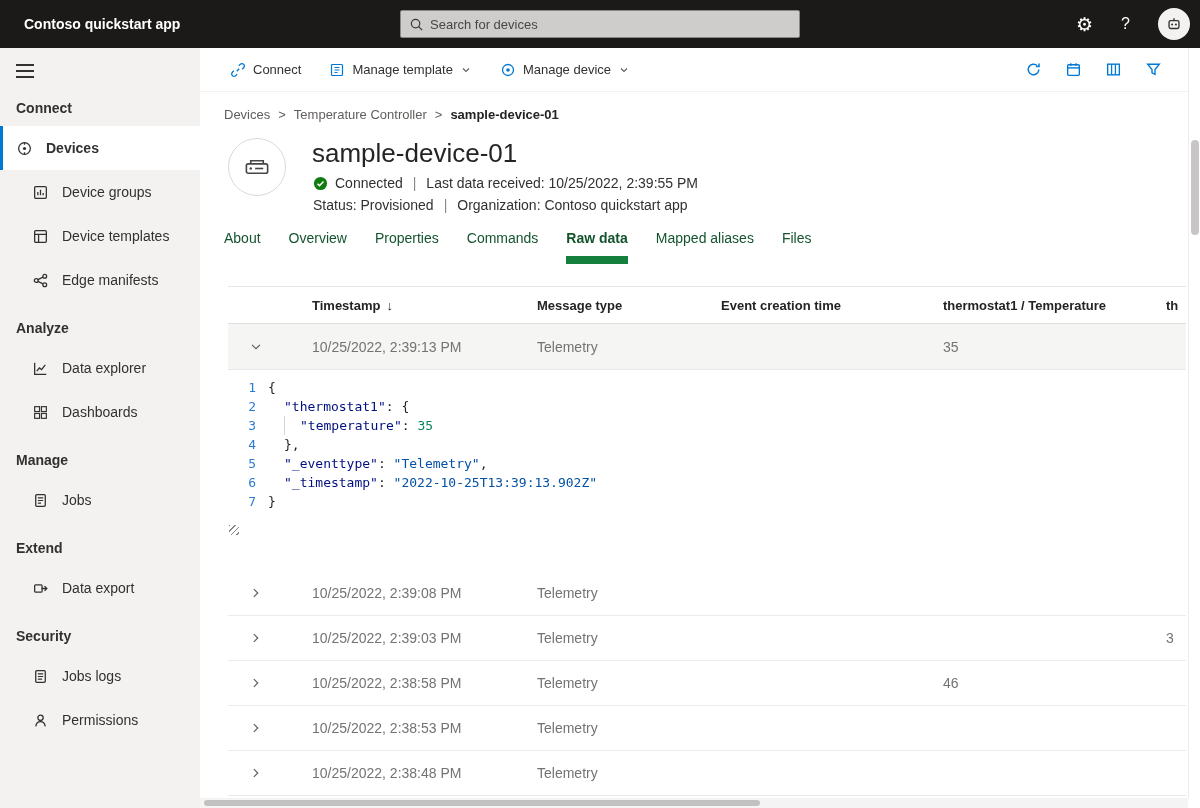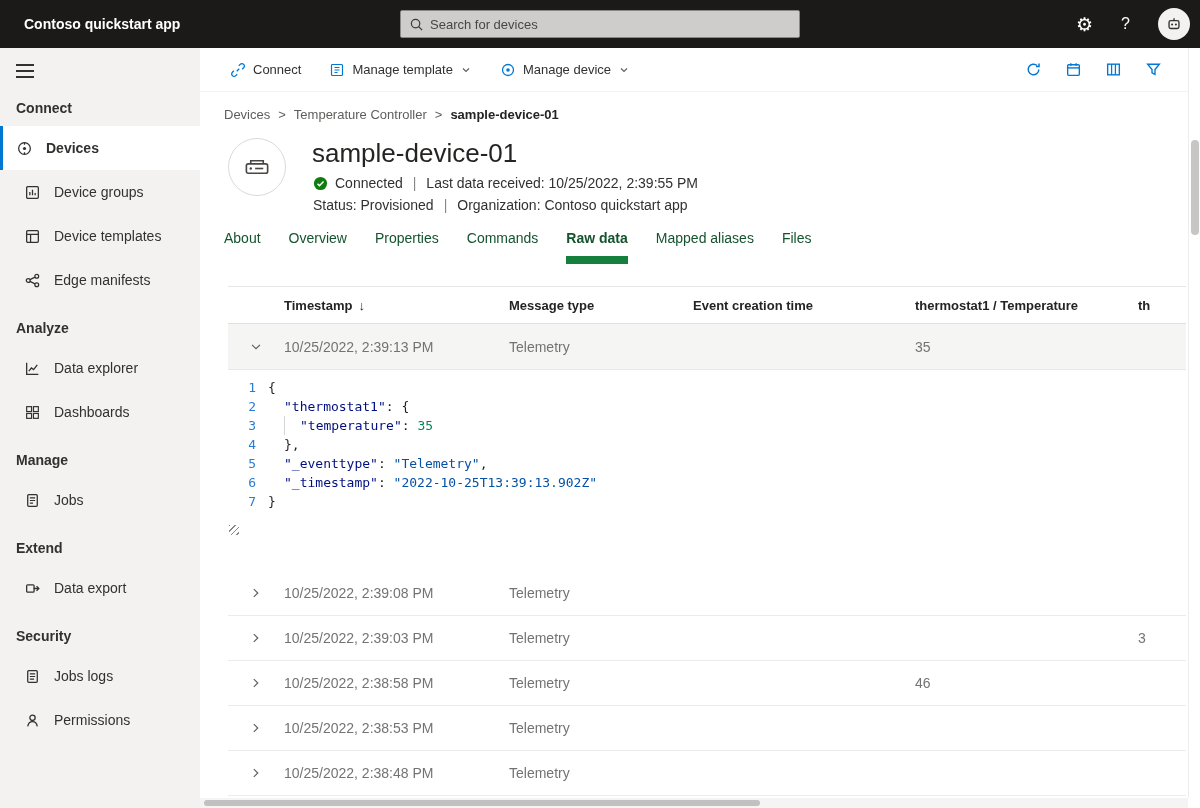--- a/index.html
+++ b/index.html
@@ -15,21 +15,21 @@
   .topbar-right { position:absolute; right:10px; top:0; height:48px; display:flex; align-items:center; gap:28px; }
   .tb-glyph { color:#fff; font-size:19px; cursor:pointer; line-height:1; }
   .tb-help { font-size:16px; }
   .avatar { width:32px; height:32px; border-radius:50%; background:#f3f2f1; display:flex; align-items:center; justify-content:center; cursor:pointer; }
 
   
   .sidebar { position:absolute; top:48px; left:0; width:200px; height:760px; background:#f3f2f1; z-index:20; }
   .burger { margin:16px 0 0 16px; width:18px; cursor:pointer; }
   .burger div { height:2px; background:#323130; margin:4px 0; }
   .side-header { padding:18px 16px 10px 16px; font-size:14px; font-weight:bold; color:#323130; }
-  .side-item { height:44px; display:flex; align-items:center; gap:13px; padding-left:24px; font-size:14px; color:#323130; cursor:pointer; }
+  .side-item { height:44px; display:flex; align-items:center; gap:13px; padding-left:32px; font-size:14px; color:#323130; cursor:pointer; }
   .side-item.selected { background:#fff; border-left:3px solid #0078d4; padding-left:13px; font-weight:bold; }
   .side-item svg { flex:none; }
 
   
   .toolbar { position:absolute; top:48px; left:200px; width:988px; height:44px; background:#fff; border-bottom:1px solid #f3f2f1; display:flex; align-items:center; }
   .tb-left { display:flex; align-items:center; gap:28px; margin-left:30px; }
   .tb-btn { display:flex; align-items:center; gap:7px; font-size:13px; color:#323130; cursor:pointer; }
   .tb-right { margin-left:auto; display:flex; align-items:center; gap:23px; padding-right:26px; }
   .tb-right svg { cursor:pointer; }
 
@@ -48,21 +48,21 @@
   .tabs { position:absolute; left:224px; top:230px; display:flex; gap:28px; font-size:14px; }
   .tab { padding-bottom:10px; cursor:pointer; color:#14532d; border-bottom:2px solid transparent; }
   .tab.active { font-weight:bold; border-bottom:8px solid #15803d; }
 
   
   .table { position:absolute; left:228px; top:286px; width:958px; }
   .thead { display:flex; align-items:center; height:38px; font-size:13px; font-weight:bold; color:#252423; border-top:1px solid #e8e6e4; border-bottom:1px solid #e1dfdd; background:#fff; }
   .trow { display:flex; align-items:center; height:45px; font-size:14px; color:#737373; border-bottom:1px solid #edebe9; background:#fff; cursor:pointer; }
   .trow.expanded { background:#f5f5f4; border-bottom:none; }
   .col-chev { width:56px; flex:none; display:flex; justify-content:center; align-items:center; }
-  .col-ts  { width:225px; flex:none; }
+  .col-ts  { width:225px; flex:none;margin-left:28px; }
   .col-mt  { width:184px; flex:none; }
   .col-ect { width:222px; flex:none; }
   .col-t1  { width:223px; flex:none; }
   .col-px  { flex:1; overflow:hidden; white-space:nowrap; }
   .sort-arrow { margin-left:6px; font-weight:normal; }
 
   
   .code { position:relative; height:202px; background:#fff; border-top:1px solid #e8e8e8; display:flex; font-family:"DejaVu Sans Mono", monospace; font-size:13px; padding-top:8px; }
   .gutter { width:40px; flex:none; text-align:right; padding-right:12px; color:#2b7cd3; }
   .gutter div, .cl { height:19px; line-height:19px; }

